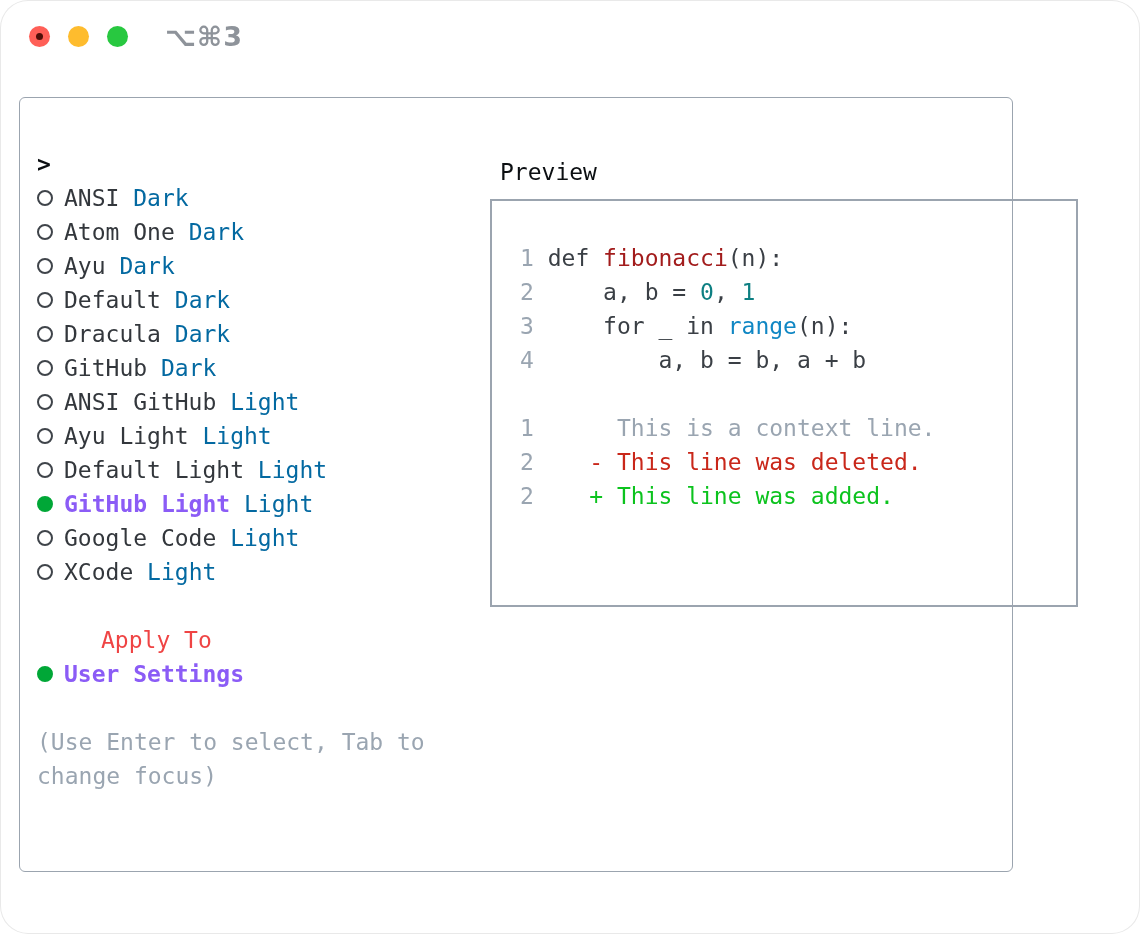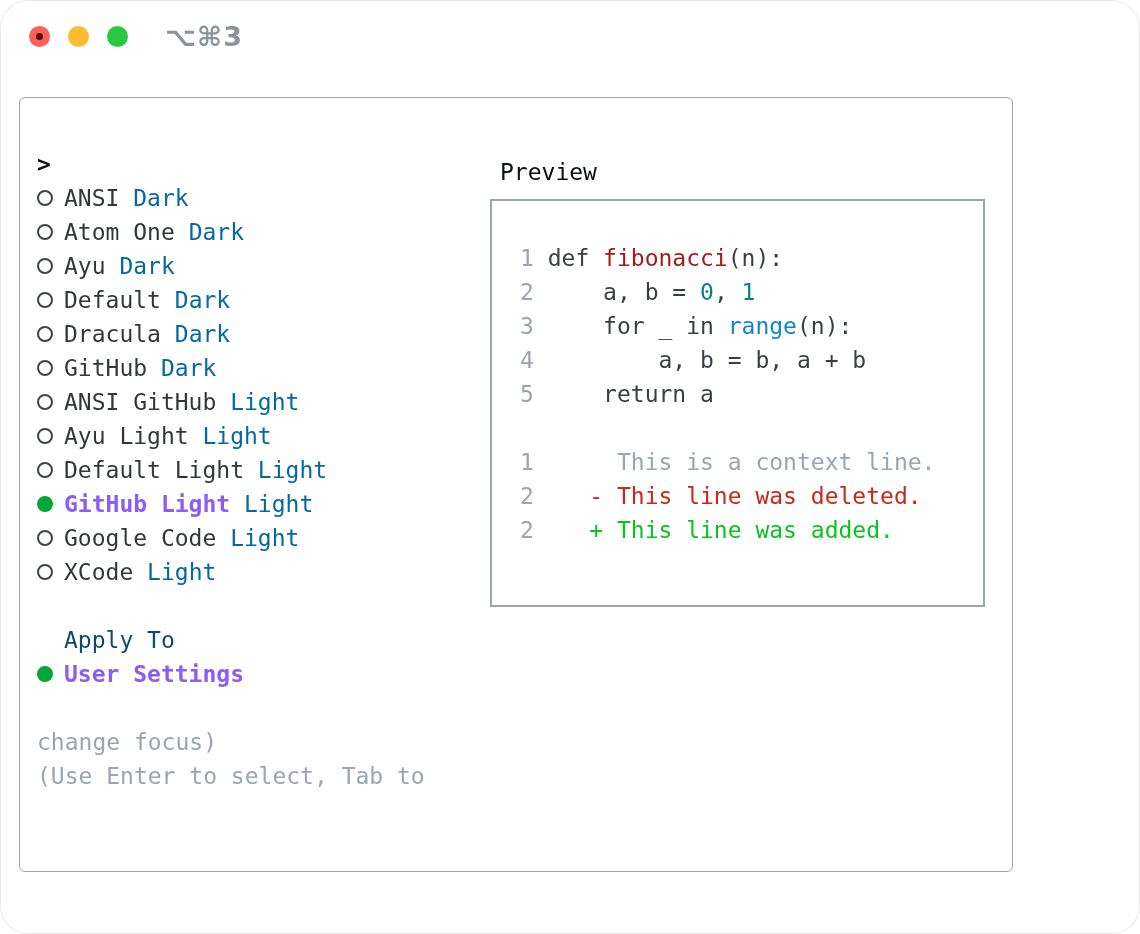--- a/index.html
+++ b/index.html
@@ -24,27 +24,27 @@
   .left-col{position:absolute;left:17px;top:49px;font-size:23px;}
   .row{display:flex;align-items:center;height:34px;white-space:pre;}
   .marker-cell{display:inline-flex;width:27px;align-items:center;flex:0 0 27px;}
   .dot{width:12px;height:12px;border:2px solid #3f444a;border-radius:50%;box-sizing:content-box;}
   .dot.sel{background:#00a737;border-color:#00a737;}
   .chev{font-weight:bold;color:#0c0f12;}
   .hdr{font-weight:bold;color:#0c0f12;}
   .item-label{color:#33373c;}
   .item-label.sel{color:#8b5cf6;font-weight:bold;}
   .variant{color:#0369a1;}
-  .plain-label{color:#0c4a6e;}
+  .plain-label{color:#ef4444;margin-left:37px;}
   .gap{height:34px;}
   .hint{color:#9aa5b1;line-height:34px;white-space:pre;}
   
   .preview-header{position:absolute;left:480px;top:49px;height:34px;line-height:34px;
     font-size:23px;font-weight:normal;color:#0c0f12;margin-top:8px;}
-  .preview-box{position:absolute;left:470px;top:101px;width:495px;height:408px;
+  .preview-box{position:absolute;left:470px;top:101px;width:588px;height:408px;
     border:2px solid #9ba4af;box-sizing:border-box;padding:40px 0 0 28px;overflow:hidden;}
   .cline{height:34px;line-height:34px;font-size:23px;white-space:pre;}
   .ln{color:#9aa5b1;}
   .tk-code{color:#3a3f45;}
   .tk-fn{color:#a21c1c;}
   .tk-num{color:#0d7f82;}
   .tk-builtin{color:#1087c4;}
   .df-ctx{color:#9aa5b1;margin-top:34px;}
   .df-del{color:#c9271a;}
   .df-add{color:#0cc31e;}
@@ -84,34 +84,33 @@
       <div class="gap"></div>
       <div class="row">
         <span class="marker-cell"></span>
         <span class="plain-label">Apply To</span>
       </div>
       <div id="apply-list">
           <div class="row"><span class="marker-cell"><span class="dot sel"></span></span><span class="item-label sel">User Settings</span></div>
         </div>
       <div class="gap"></div>
       <div id="hint-block">
+          <div class="hint">(Use Enter to select, Tab to</div>
           <div class="hint">change focus)</div>
-          <div class="hint">(Use Enter to select, Tab to</div>
         </div>
     </div>
 
     <div class="preview-header">Preview</div>
 
     <div class="preview-box">
       <div id="code-block">
           <div class="cline"><span class="ln">1</span><span class="tk-code"> def </span><span class="tk-fn">fibonacci</span><span class="tk-code">(n):</span></div>
           <div class="cline"><span class="ln">2</span><span class="tk-code">     a, b = </span><span class="tk-num">0</span><span class="tk-code">, </span><span class="tk-num">1</span></div>
           <div class="cline"><span class="ln">3</span><span class="tk-code">     for _ in </span><span class="tk-builtin">range</span><span class="tk-code">(n):</span></div>
           <div class="cline"><span class="ln">4</span><span class="tk-code">         a, b = b, a + b</span></div>
-          <div class="cline"><span class="ln">5</span><span class="tk-code">     return a</span></div>
         </div>
       <div class="cline"> </div>
       <div id="diff-block">
           <div class="cline"><span class="ln">1</span><span class="df-ctx">      This is a context line.</span></div>
           <div class="cline"><span class="ln">2</span><span class="df-del">    - This line was deleted.</span></div>
           <div class="cline"><span class="ln">2</span><span class="df-add">    + This line was added.</span></div>
         </div>
     </div>
 
   </div>

